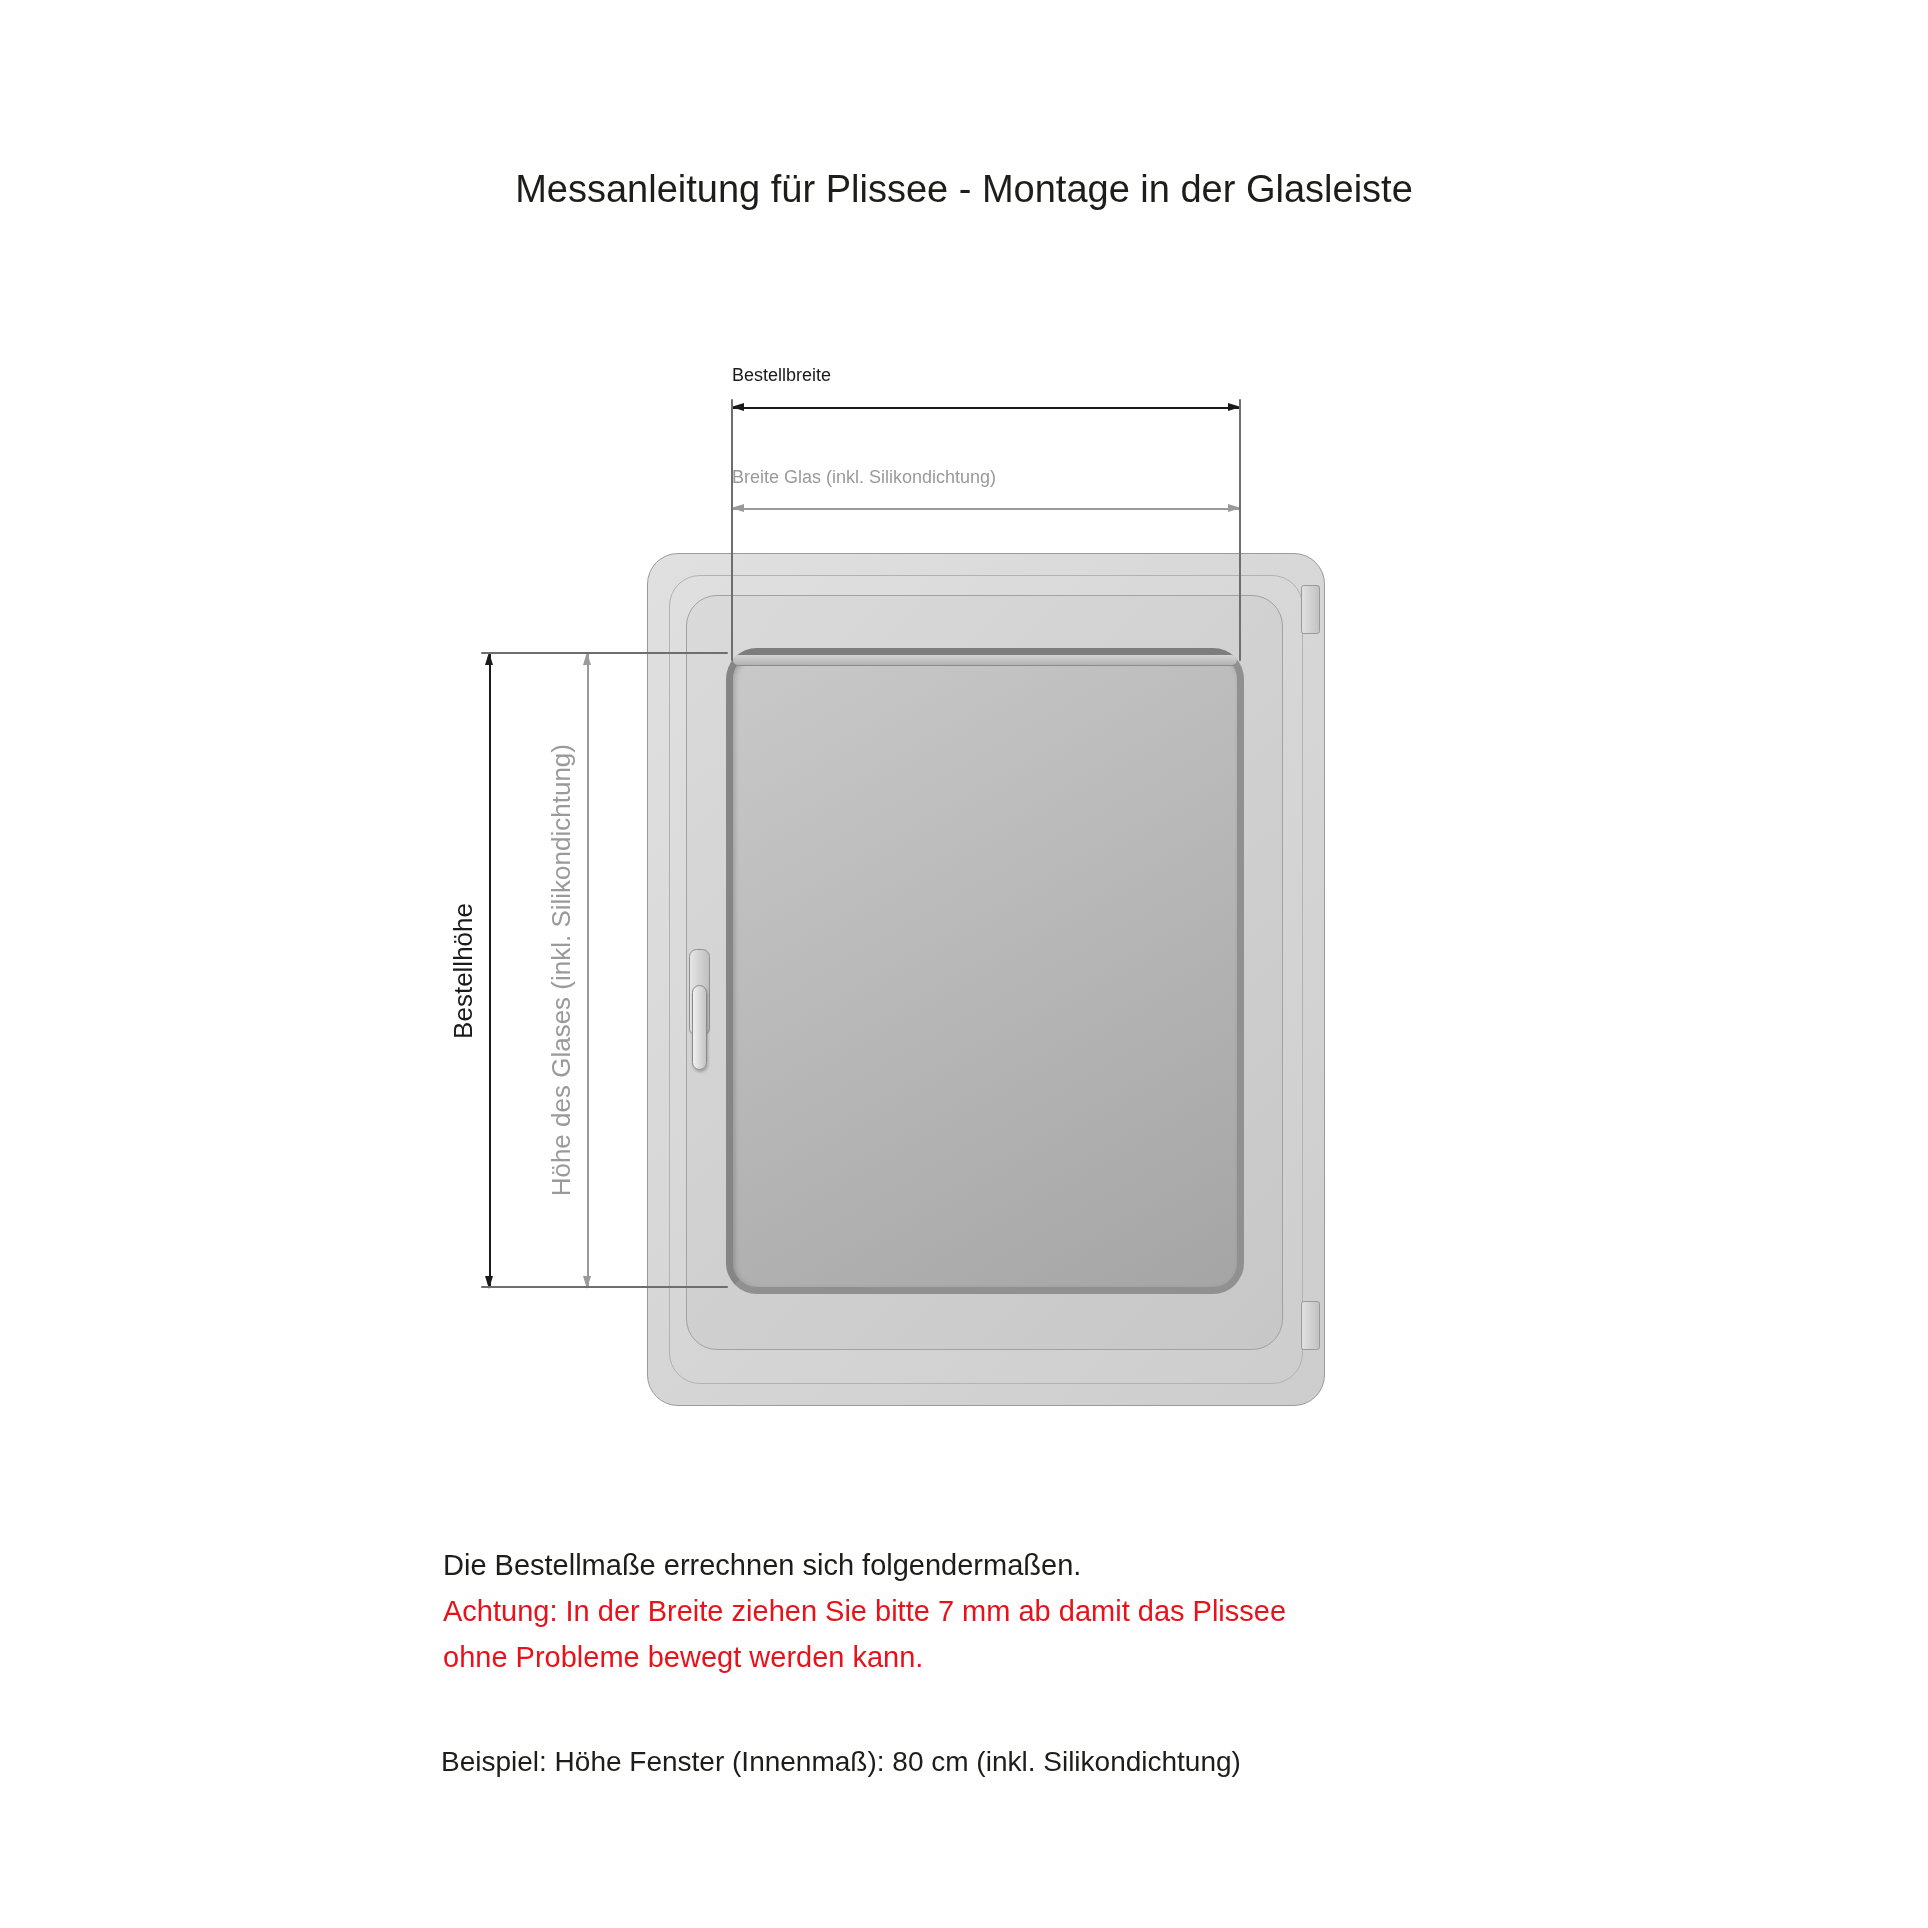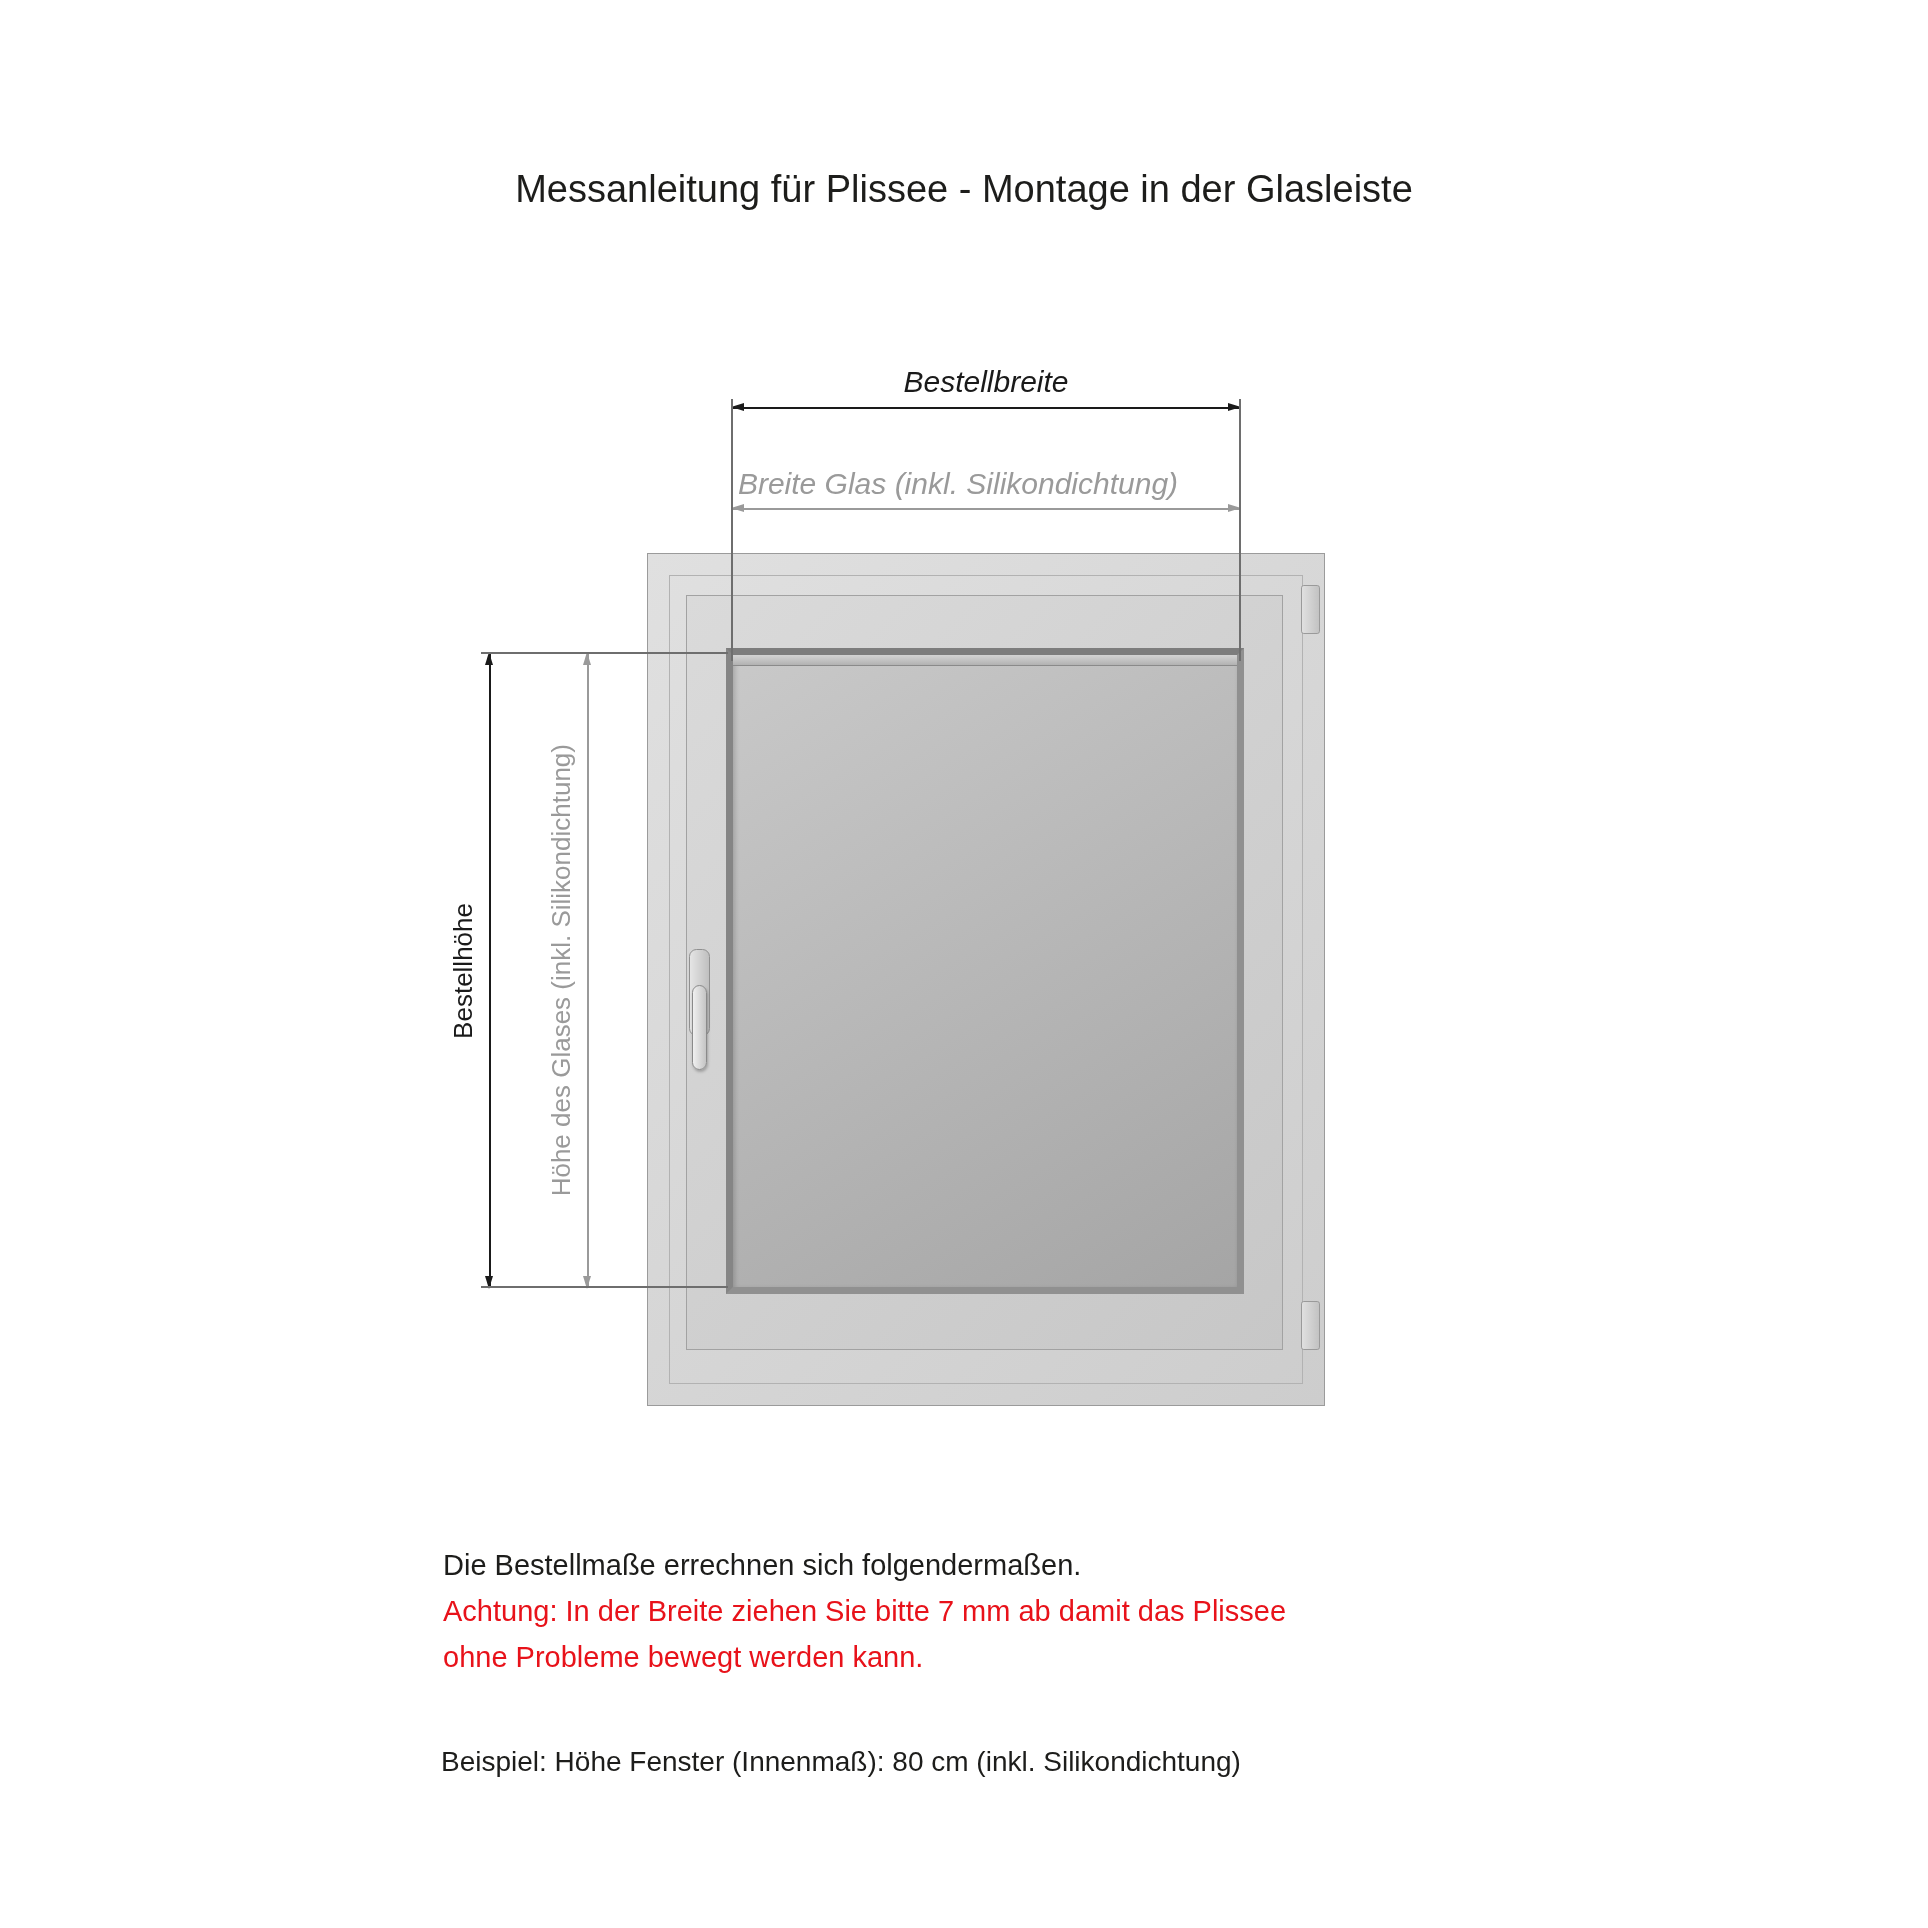--- a/index.html
+++ b/index.html
@@ -1,15 +1,15 @@
 <!DOCTYPE html>
 <html style="font-size:15px"><head>
 <meta charset="utf-8">
 <style>
-  * { margin:0; padding:0; box-sizing:border-box; }
+  * { margin:0; padding:0; box-sizing:border-box;border-radius:31px; }
   body { background:#ffffff; font-family:"Liberation Sans", sans-serif; }
   .canvas { position:relative; width:1928px; height:1928px; background:#ffffff; overflow:hidden; }
 
   
   .page-title {
     position:absolute; left:0; right:0; top:168px;
     text-align:center; font-size:38px; color:#1d1d1b;
   }
 
   
@@ -77,21 +77,21 @@
     content:""; position:absolute; bottom:-0.9px; left:-3.8px; width:0; height:0;
     border-style:solid; border-width:13px 4.7px 0 4.7px;
     border-color:currentColor transparent transparent transparent;
   }
   .dim-black { color:#1a1a1a; }
   .dim-gray  { color:#9a9a9a; }
 
   .ext-line { position:absolute; background:#6e6e6e; }
 
   .dim-label-h {
-    position:absolute; text-align:center; font-size:30px; white-space:nowrap;font-style:italic;
+    position:absolute; font-size:18px; white-space:nowrap;
   }
   .vlabel-wrap {
     position:absolute; width:34px; display:flex; align-items:center; justify-content:center;
   }
   .vlabel {
     writing-mode:vertical-rl; transform:rotate(180deg);
     font-size:26px; white-space:nowrap;
   }
   .lbl-black { color:#1a1a1a; }
   .lbl-gray  { color:#9a9a9a; }

